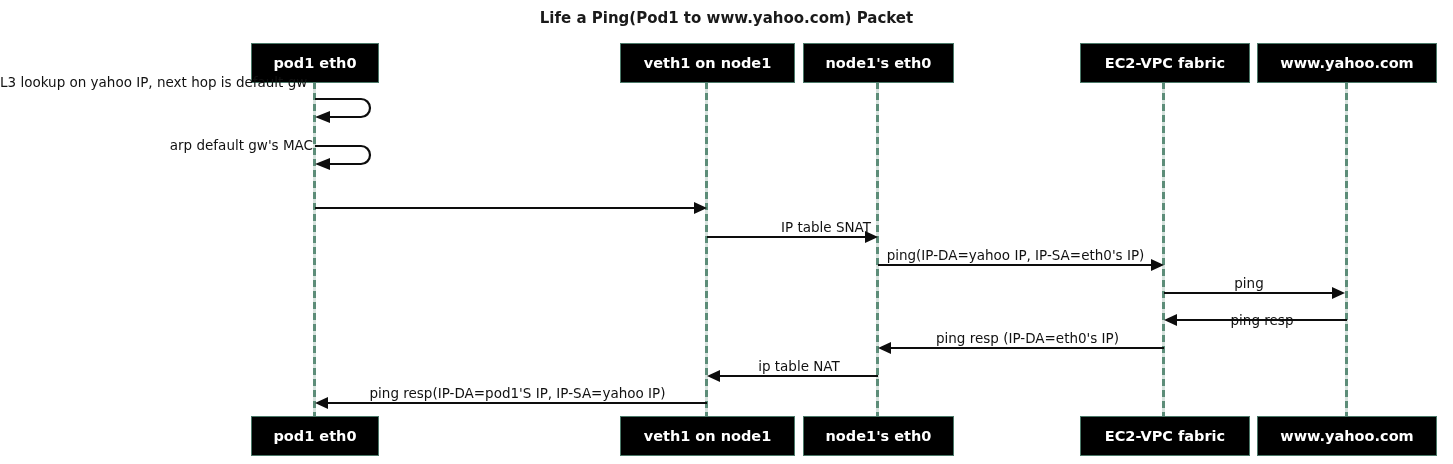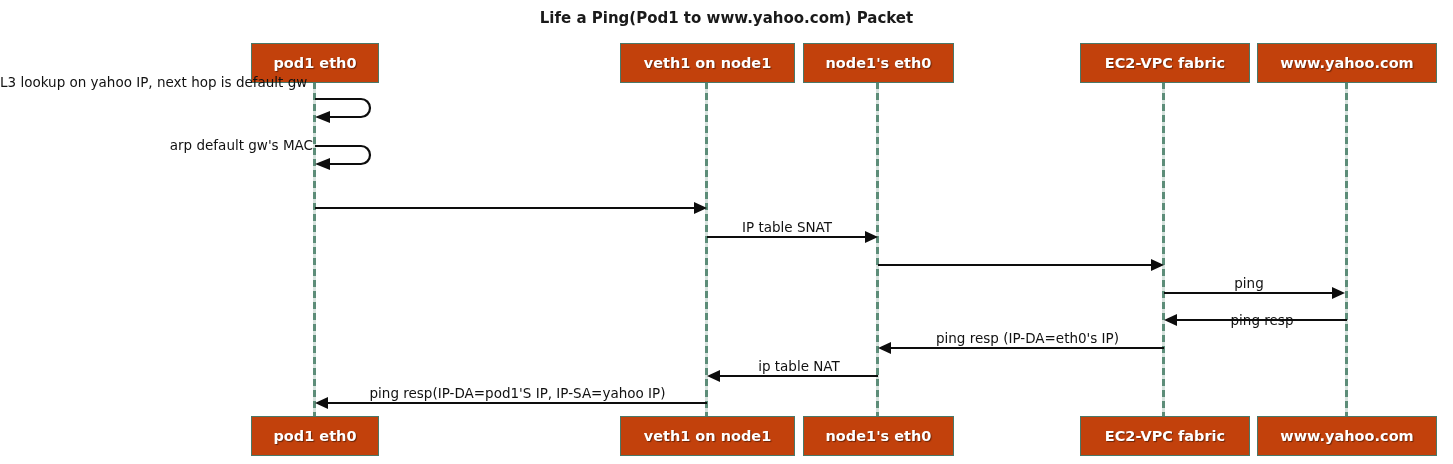--- a/index.html
+++ b/index.html
@@ -31,21 +31,21 @@
     width: 3px;
     background-image: linear-gradient(
       to bottom,
       #5d8d79 0px, #5d8d79 7px,
       rgba(93,141,121,0.25) 7px, rgba(93,141,121,0.25) 11px
     );
     background-size: 3px 11px;
   }
   .actor-box {
     position: absolute;
-    background: #c2410c;
+    background: #000000;
     border: 1px solid #4a7868;
     box-sizing: border-box;
     display: flex;
     align-items: center;
     justify-content: center;
     color: #ffffff;
     font-size: 14.5px;
     font-weight: bold;
     text-shadow: 1px 1px 1px rgba(0,0,0,0.45);
     white-space: nowrap;
@@ -146,24 +146,25 @@
   <div class="selfloop" style="left:313px; top:139px;">
     <svg width="62" height="32" viewBox="0 0 62 32" xmlns="http://www.w3.org/2000/svg">
       <path d="M2 7 H48 A9 9 0 0 1 48 25 H16" fill="none" stroke="#0d0d0d" stroke-width="2.2"></path>
       <path d="M2 25 L17 19 L17 31 Z" fill="#0d0d0d"></path>
     </svg>
   </div>
 
   <div class="msg-line" style="left:315px; top:207px; width:380px;"></div>
   <div class="arrowhead right" style="left:694px; top:202px;"></div>
 
-  <div class="msg-label center" style="left:707px; top:221px; width:160px;">IP table SNAT</div>
+  <div class="msg-label center" style="left:746px; top:221px; width:160px;">IP table SNAT</div>
   <div class="msg-line" style="left:707px; top:236px; width:160px;"></div>
   <div class="arrowhead right" style="left:865px; top:231px;"></div>
 
+  <div class="msg-label center" style="left:878px; top:249px; width:275px;">ping(IP-DA=yahoo IP, IP-SA=eth0's IP)</div>
   <div class="msg-line" style="left:878px; top:264px; width:275px;"></div>
   <div class="arrowhead right" style="left:1151px; top:259px;"></div>
 
   <div class="msg-label center" style="left:1164px; top:277px; width:170px;">ping</div>
   <div class="msg-line" style="left:1164px; top:292px; width:170px;"></div>
   <div class="arrowhead right" style="left:1332px; top:287px;"></div>
 
   <div class="msg-label center" style="left:1177px; top:304px; width:170px;margin-top:10px;">ping resp</div>
   <div class="msg-line" style="left:1177px; top:319px; width:170px;"></div>
   <div class="arrowhead left" style="left:1164px; top:314px;"></div>

